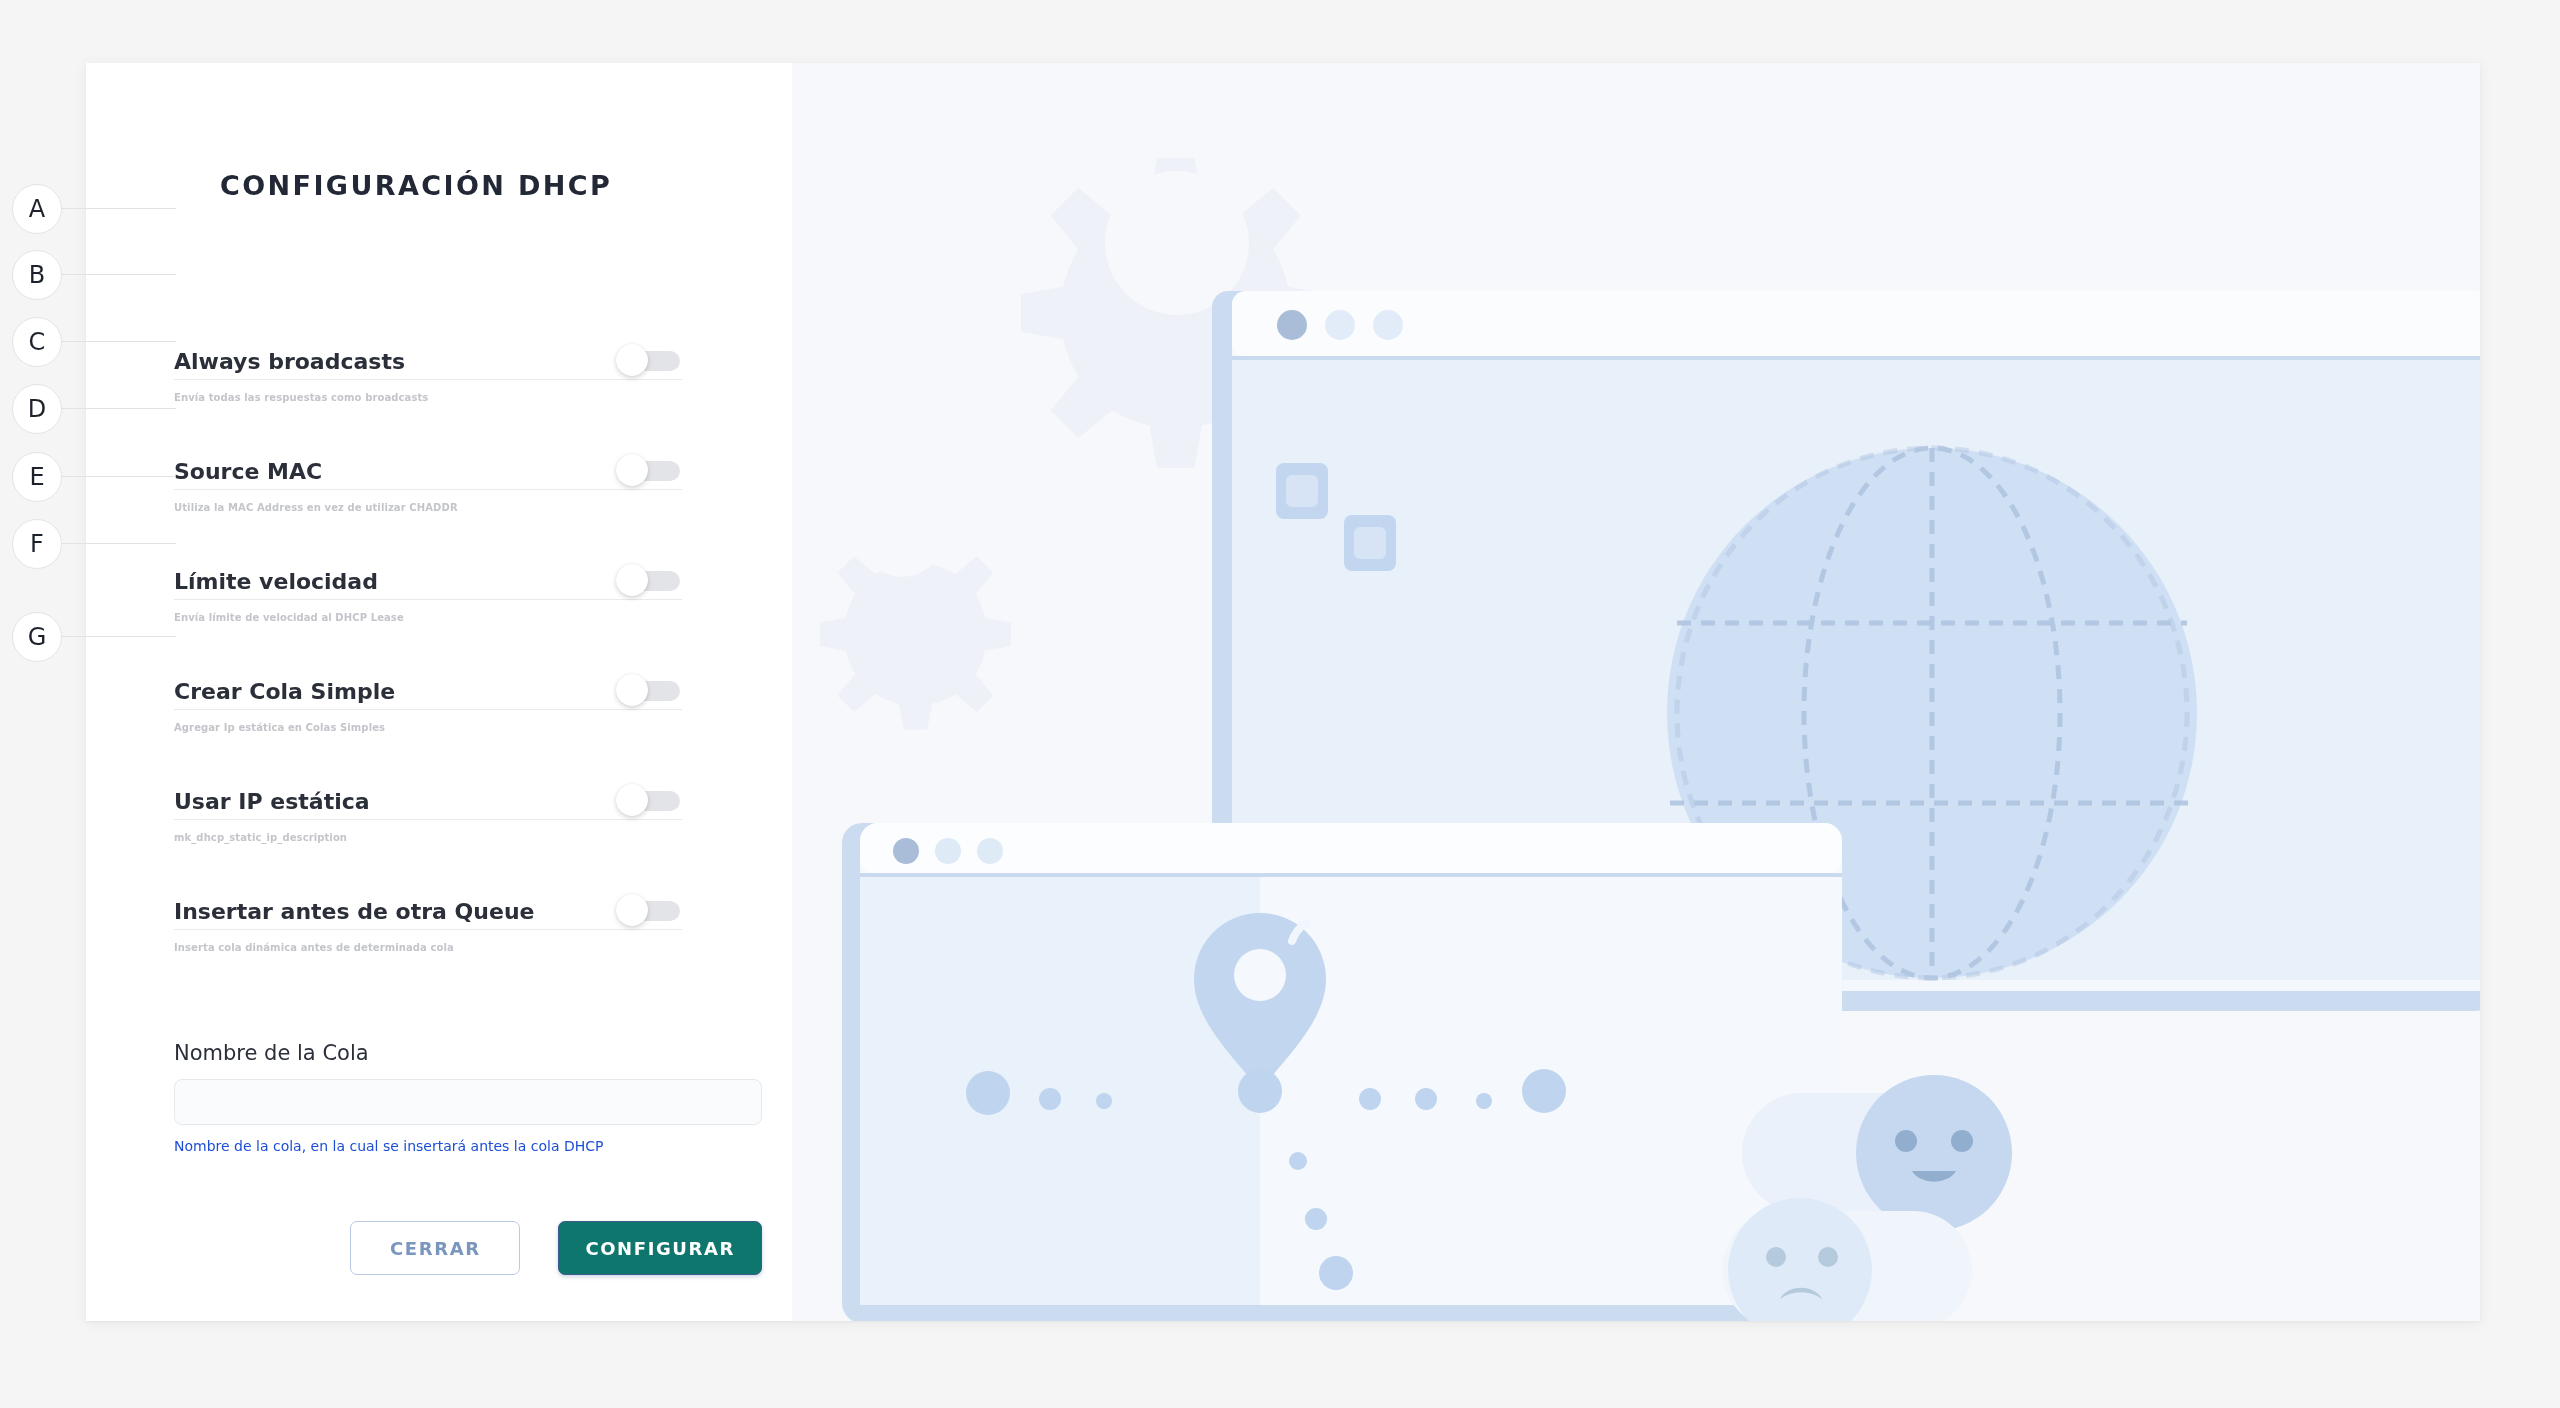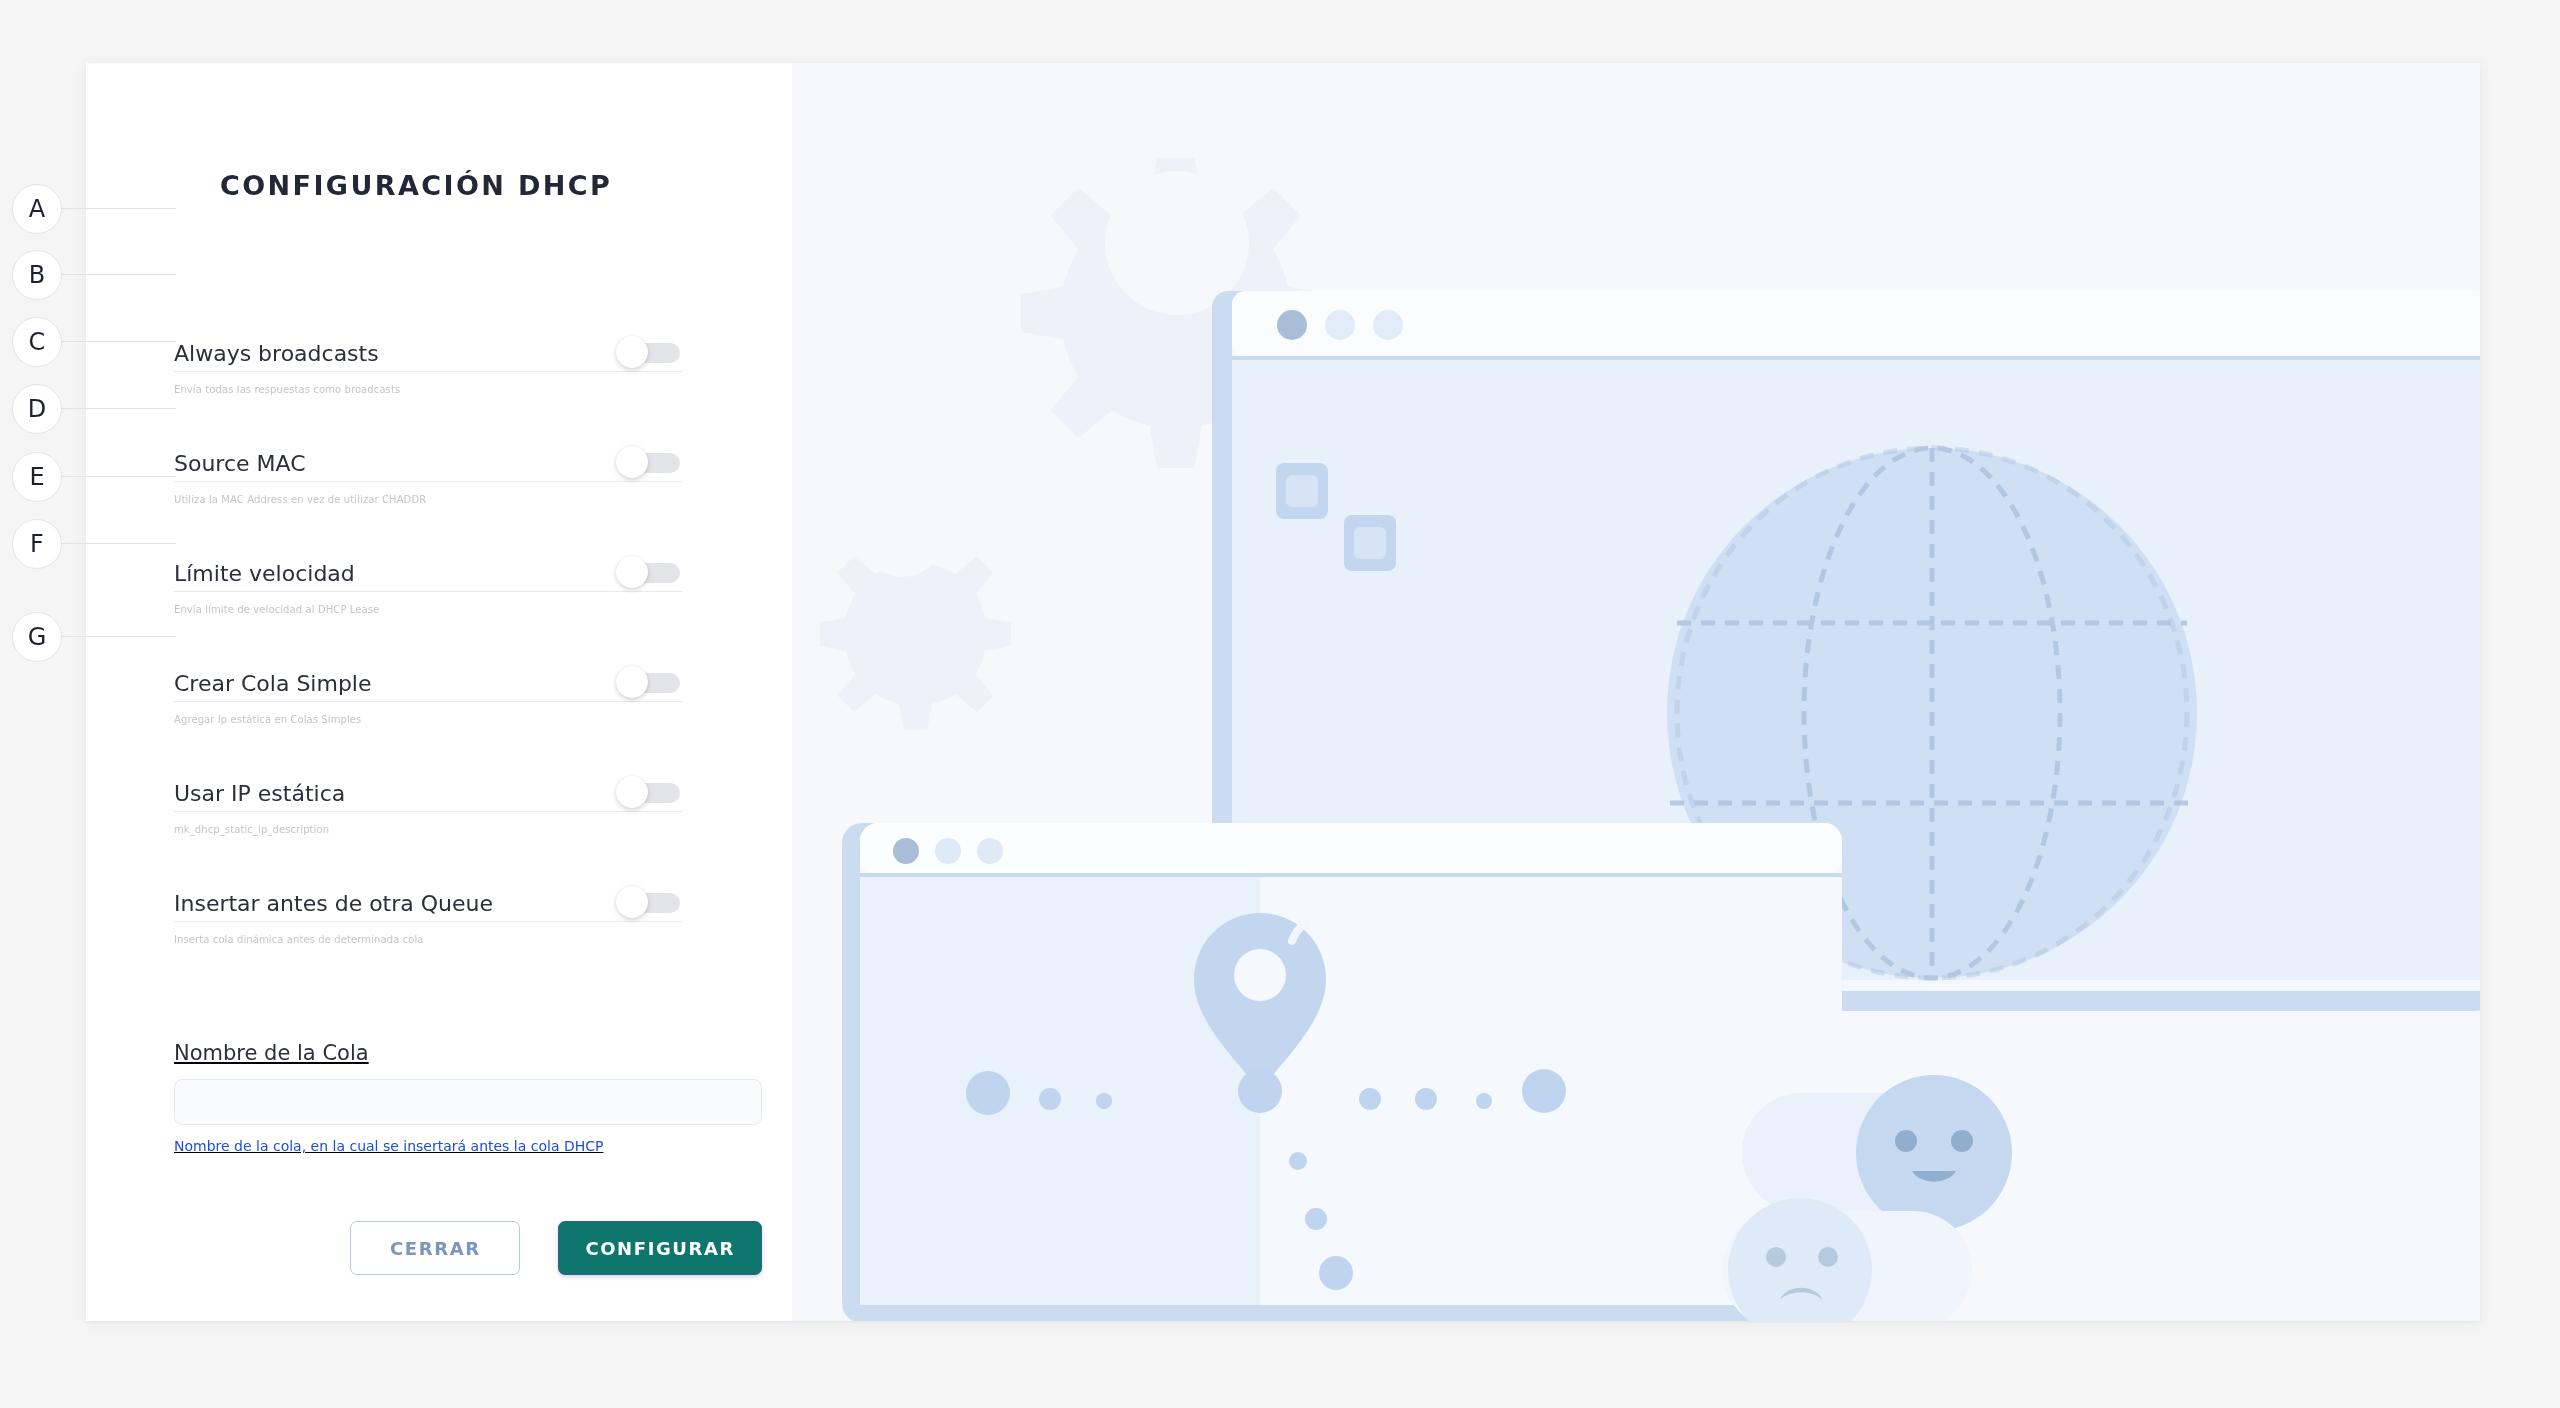--- a/index.html
+++ b/index.html
@@ -56,22 +56,23 @@
     letter-spacing: 2.4px;
     color: #232836;
     white-space: nowrap;
     margin-left: 46px;
   }
 
   
   .rows {
     position: absolute;
     left: 88px;
-    top: 260px;
+    top: 268px;
     width: 508px;
+    font-weight: bold;
   }
 
   .row {
     position: relative;
     height: 110px;
   }
 
   .row-main {
     position: relative;
     display: flex;
@@ -122,21 +123,20 @@
     color: #c3c5ca;
     letter-spacing: 0.1px;
   }
 
   
   .field-block {
     position: absolute;
     left: 88px;
     top: 978px;
     width: 588px;
-    text-decoration: underline;
   }
   .field-label {
     font-size: 21px;
     color: #2b2f3a;
   }
   .field-input {
     margin-top: 14px;
     width: 100%;
     height: 46px;
     box-sizing: border-box;

